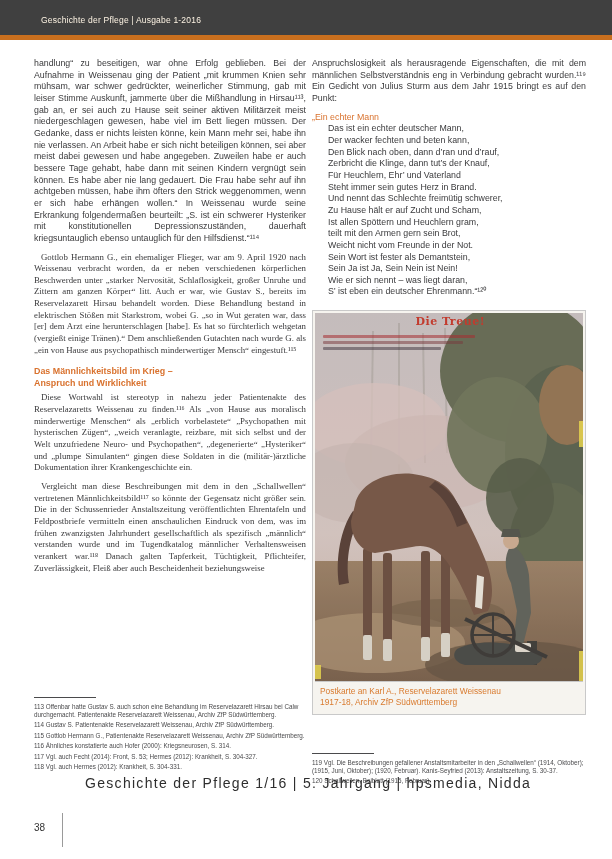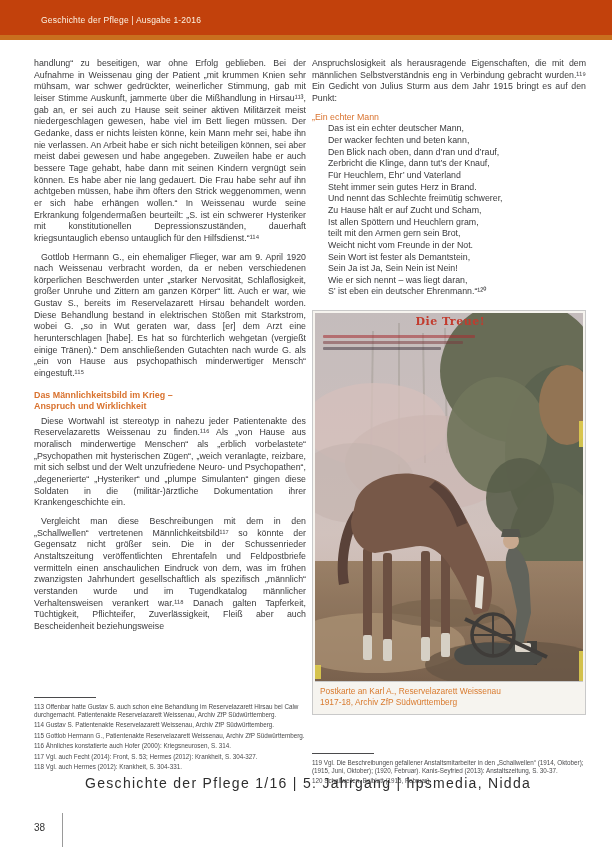--- a/index.html
+++ b/index.html
@@ -2,32 +2,32 @@
 <html><head>
 <meta charset="utf-8">
 <style>
   * { margin:0; padding:0; box-sizing:border-box; }
   html,body { background:#ffffff; }
   body { font-family:"Liberation Sans", sans-serif; }
   .page { position:relative; width:612px; height:859px; background:#fff; overflow:hidden; }
 
   
   .topbar { position:absolute; left:0; top:0; width:612px; height:40px;
-            background:#c2410c; border-bottom:5px solid #c96f1e; }
+            background:#404040; border-bottom:5px solid #c96f1e; }
   .topbar-title { position:absolute; left:41px; top:15px; font-size:8.5px;
                   color:#fdf3e3; letter-spacing:.2px; }
 
   
   .col { position:absolute; top:58px; color:#3a3a3c; font-size:8.8px;
          line-height:11.65px; text-align:justify; }
   .col-left  { left:34px;  width:272px; }
   .col-right { left:312px; width:274px; }
 
   p.body-text { margin:0 0 7px 0; }
-  p.indent { text-indent:7px; }
+  p.indent { text-indent:7px;font-family:Liberation Serif, serif; }
 
   .section-heading { color:#d9722e; font-size:8.9px; font-weight:bold;
                      line-height:11.5px; margin:10px 0 3px 0; text-align:left; }
 
   
   .poem { margin-top:6px; text-align:left; }
   .poem-title { color:#d9722e; line-height:11.65px; }
   .poem-line  { line-height:11.65px; padding-left:4px;margin-left:12px; }
 
   

